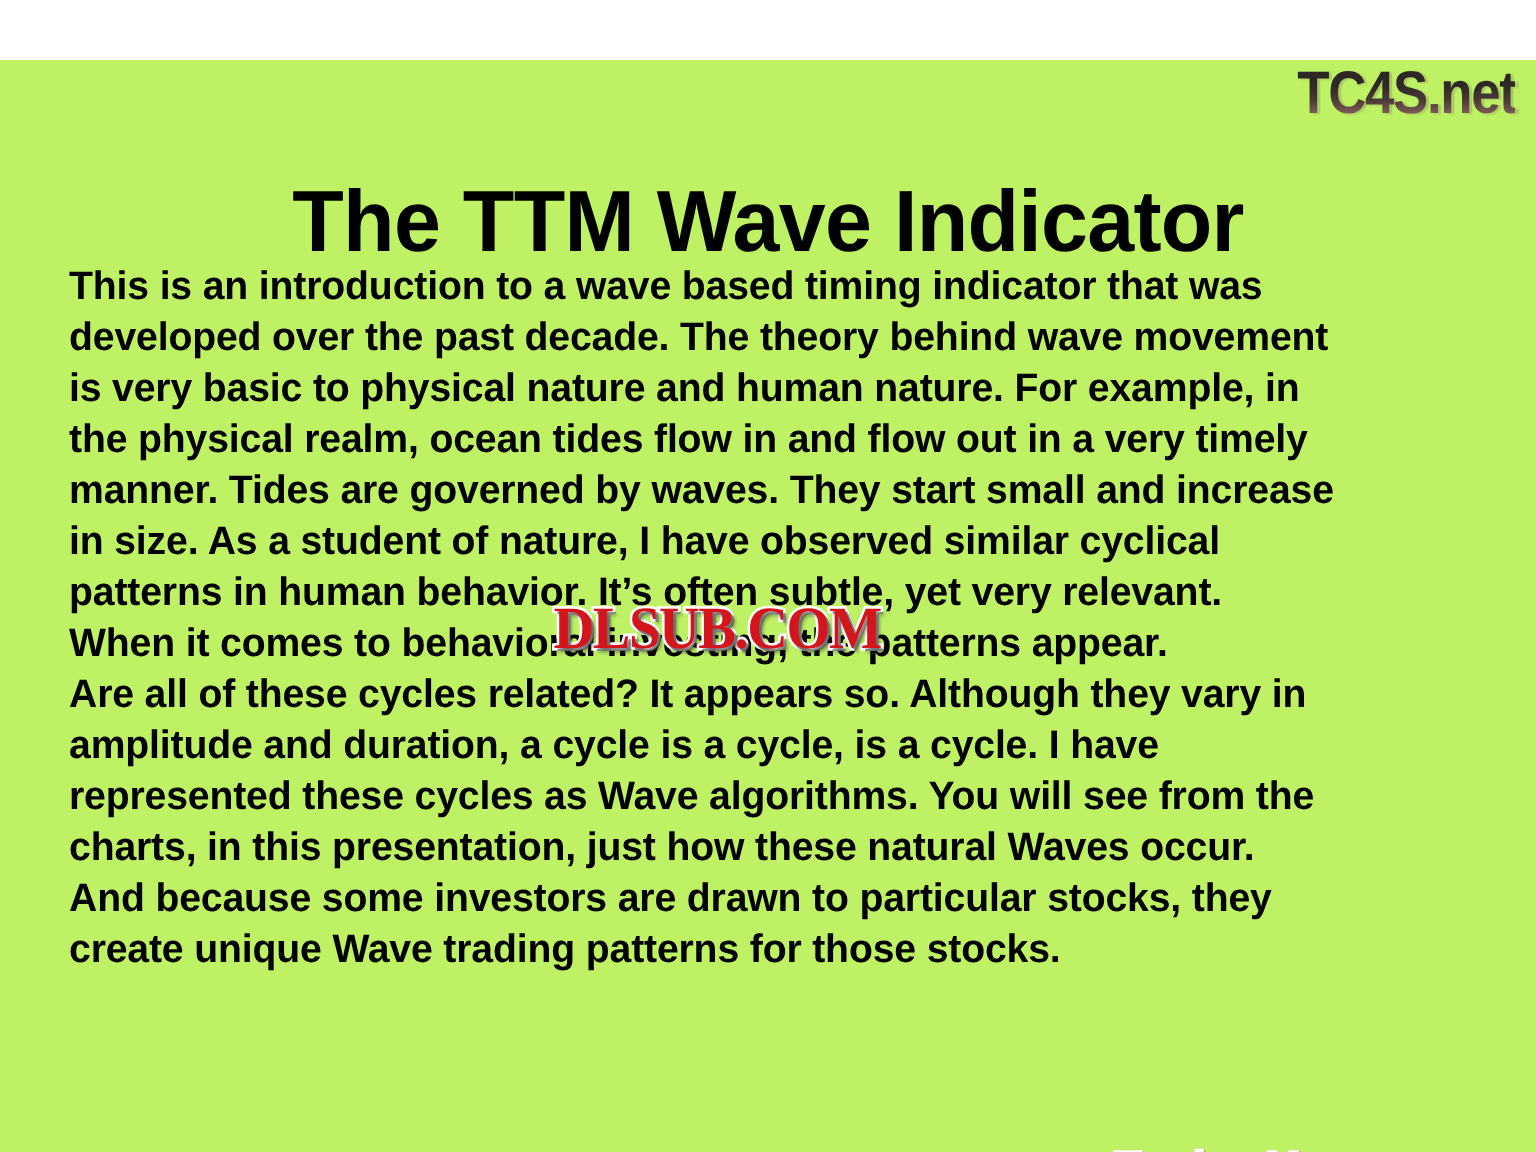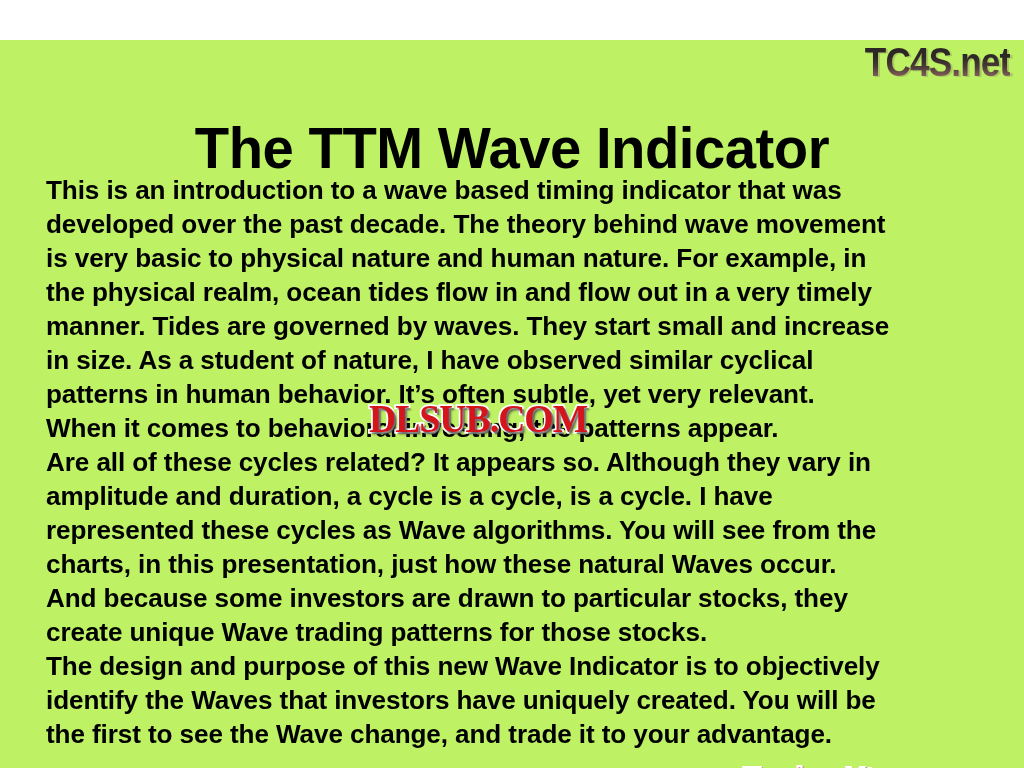--- a/index.html
+++ b/index.html
@@ -171,24 +171,19 @@
       <span class="line">in size. As a student of nature, I have observed similar cyclical</span>
       <span class="line">patterns in human behavior. It’s often subtle, yet very relevant.</span>
       <span class="line">When it comes to behavioral investing, the patterns appear.</span>
       <span class="line">Are all of these cycles related? It appears so. Although they vary in</span>
       <span class="line">amplitude and duration, a cycle is a cycle, is a cycle. I have</span>
       <span class="line">represented these cycles as Wave algorithms. You will see from the</span>
       <span class="line">charts, in this presentation, just how these natural Waves occur.</span>
       <span class="line">And because some investors are drawn to particular stocks, they</span>
       <span class="line">create unique Wave trading patterns for those stocks.</span>
     </p>
-    <p class="para">
-      <span class="line">The design and purpose of this new Wave Indicator is to objectively</span>
-      <span class="line">identify the Waves that investors have uniquely created. You will be</span>
-      <span class="line">the first to see the Wave change, and trade it to your advantage.</span>
-    </p>
   </div>
 
   <div id="watermark">DLSUB.COM</div>
 
   <div id="brand-bottom">TradersXtreme.com</div>
 
 </div>
 
 </body></html>

